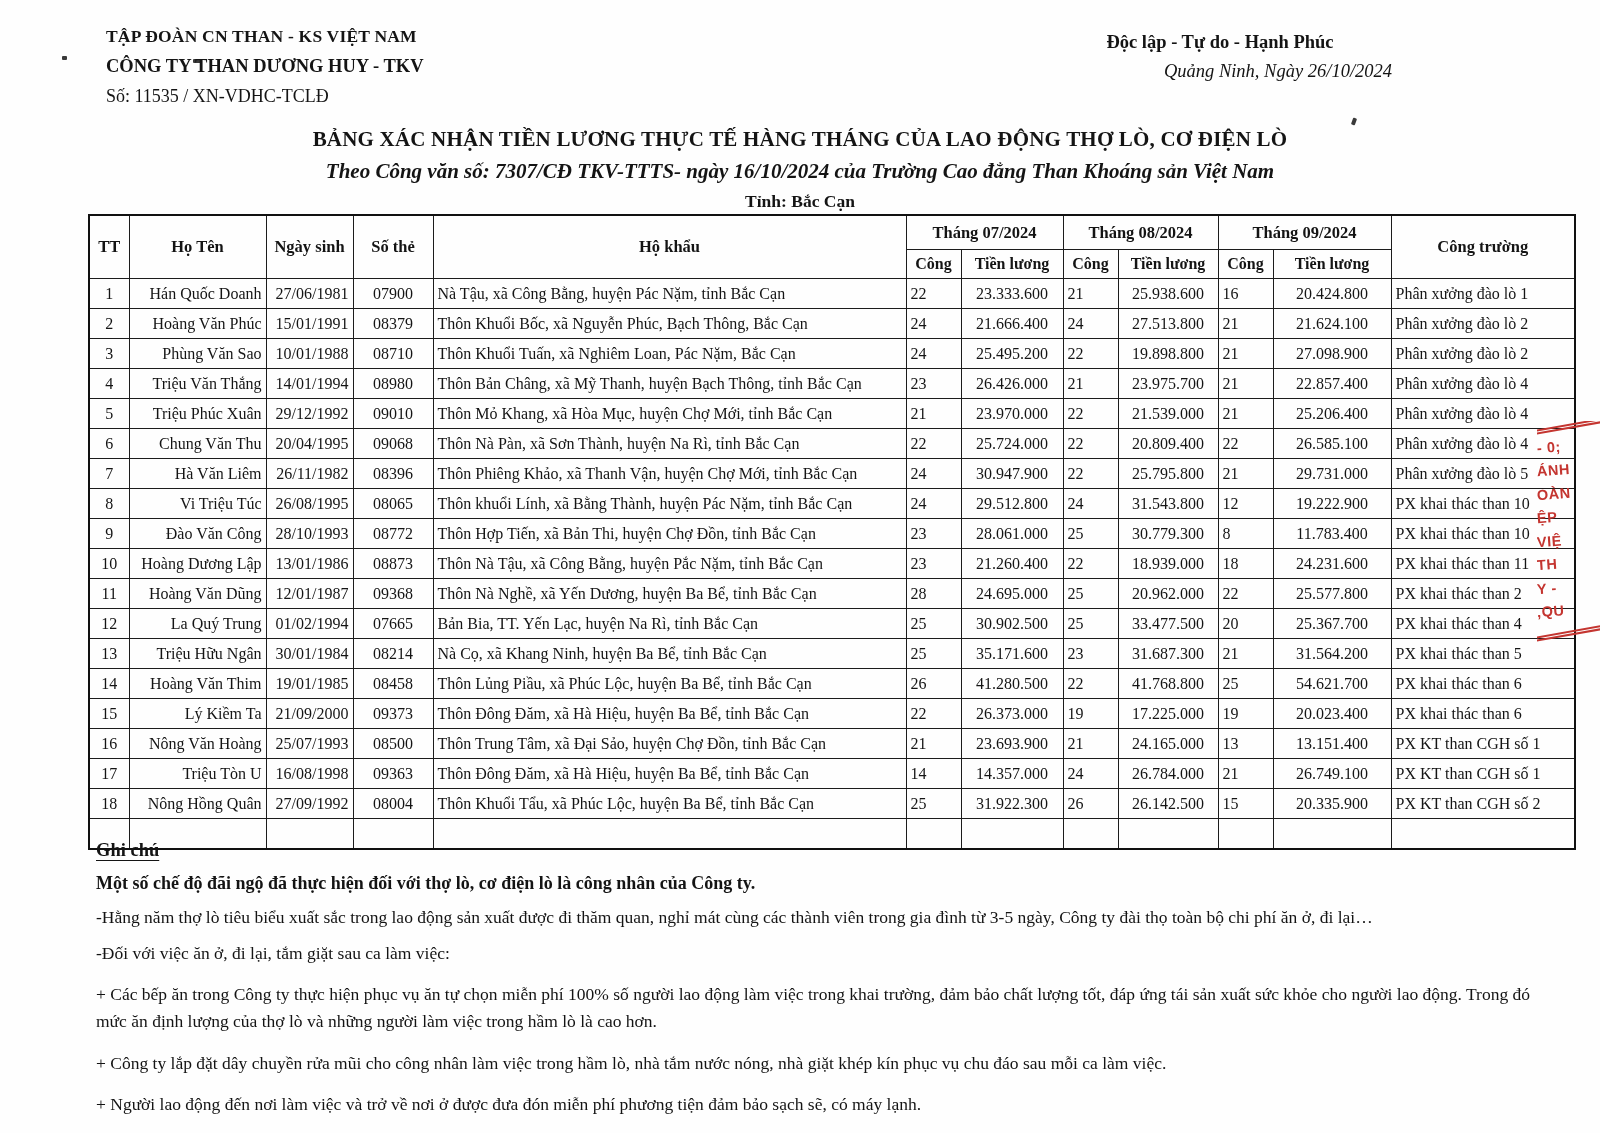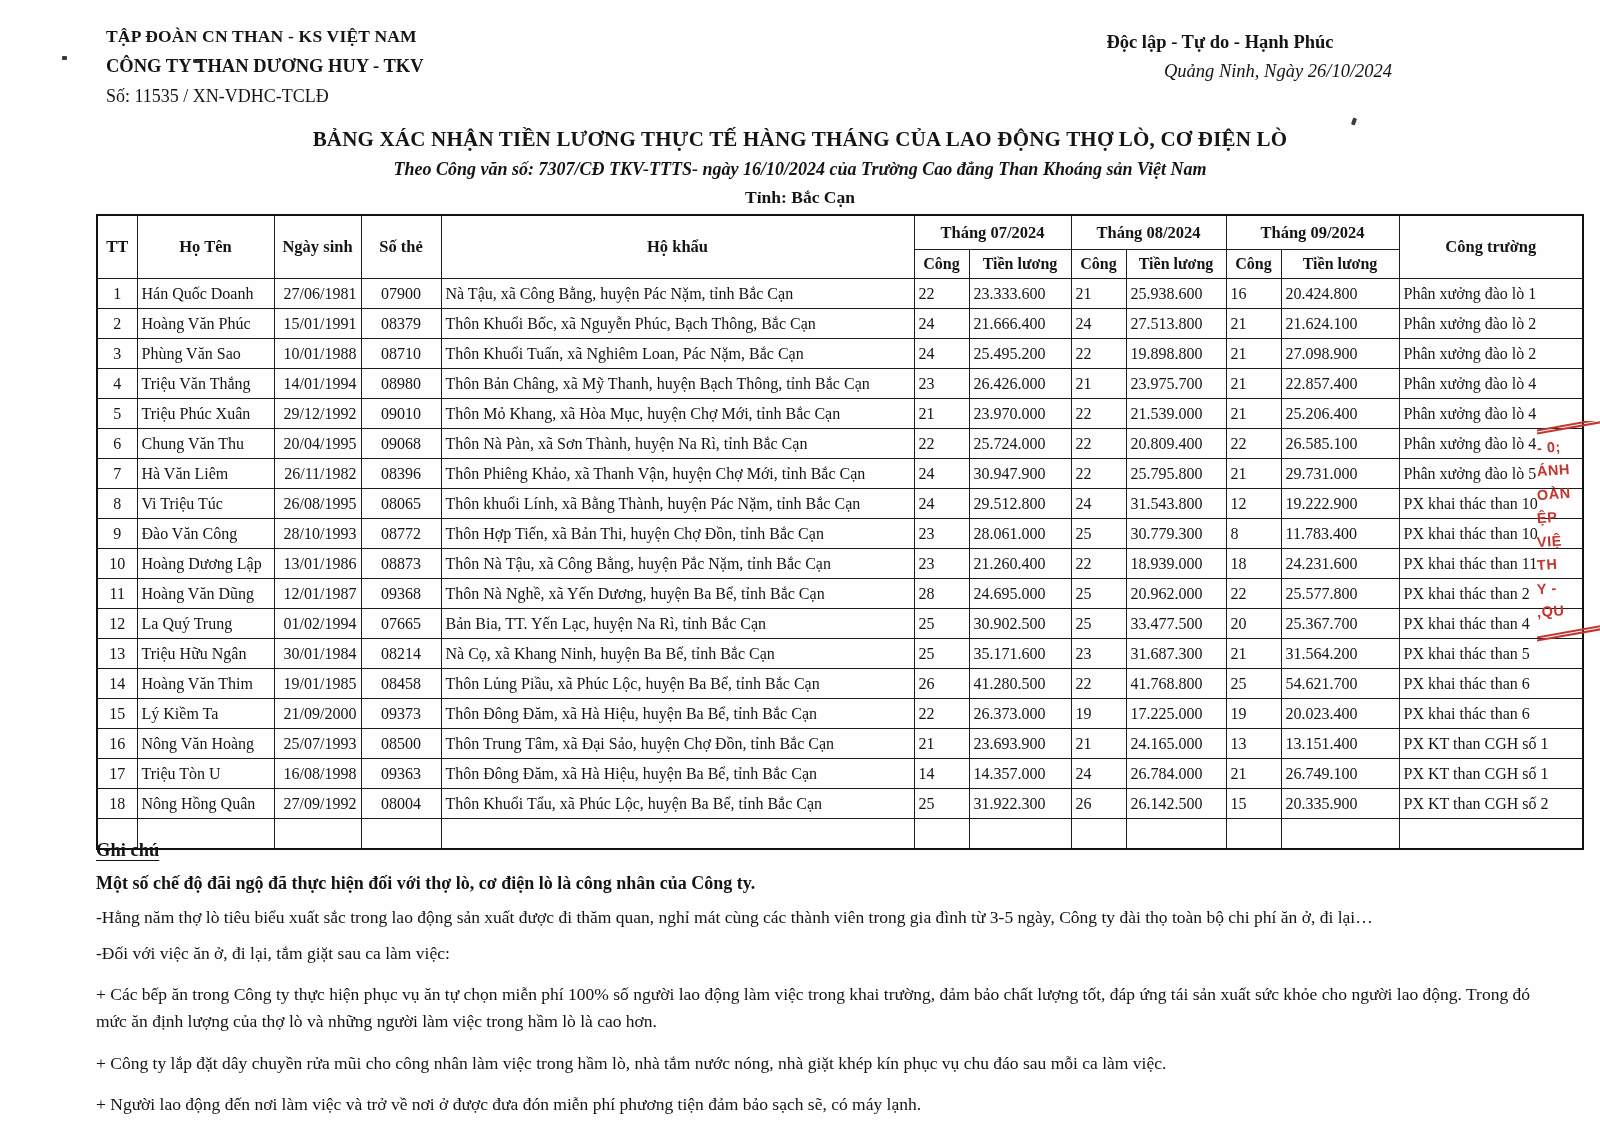--- a/index.html
+++ b/index.html
@@ -12,43 +12,43 @@
   .hdr-left .l1{font-size:17.5px;font-weight:600;letter-spacing:.2px;}
   .hdr-left .l2{font-size:18.5px;font-weight:700;margin-top:9px;}
   .hdr-left .l3{font-size:18px;margin-top:9px;}
   .hdr-right{position:absolute;left:985px;top:24px;width:470px;text-align:center;}
   .hdr-right .l1{font-size:20px;font-weight:600;}
   .hdr-right .l2{font-size:18.5px;font-weight:700;margin-top:8px;}
   .hdr-right .l3{font-size:18.5px;font-style:italic;margin-top:8px;transform:translateX(58px);}
   
   .title-block{position:absolute;left:0;top:127px;width:1600px;text-align:center;}
   .title-main{font-size:21px;font-weight:700;letter-spacing:.2px;}
-  .title-sub{font-size:18px;font-weight:700;font-style:italic;margin-top:7px;}
+  .title-sub{font-size:21px;font-weight:700;font-style:italic;margin-top:7px;}
   .title-prov{font-size:17.5px;font-weight:700;margin-top:7px;}
   
   table.salary{
-    position:absolute;left:96px;top:214px;width:1486px;
+    position:absolute;left:88px;top:214px;width:1486px;
     border-collapse:collapse;table-layout:fixed;
     font-size:16px;
   }
   table.salary th,table.salary td{
     border:1px solid #1c1c1c;padding:0 4px;overflow:hidden;white-space:nowrap;
   }
   table.salary{border:2px solid #111;}
   table.salary thead th{font-weight:700;text-align:center;}
   tr.h-top th{height:33px;font-size:16.5px;}
   tr.h-sub th{height:28px;}
   table.salary tbody td{height:29px;}
   td.c-tt{text-align:center;}
-  td.c-name{text-align:left;padding-left:7px;}
+  td.c-name{text-align:right;padding-left:7px;}
   td.c-dob{text-align:right;}
   td.c-card{text-align:center;}
   td.c-addr{}
   td.c-cong{padding-right:7px;}
-  td.c-luong{text-align:left;padding-right:8px;}
+  td.c-luong{text-align:center;padding-right:8px;}
   td.c-site{text-align:left;padding-left:6px;}
   tr.empty-row td{height:13px;}
   
   .notes{position:absolute;left:96px;top:840px;width:1468px;}
   .note-head{font-size:18.5px;font-weight:700;text-decoration:underline;text-underline-offset:4px;margin-bottom:12px;}
   .note-bold{font-size:18px;font-weight:700;margin-bottom:10px;}
   .note-line{font-size:17.5px;margin-bottom:9px;line-height:1.55;}
   .note-line.gap{margin-bottom:14px;}
   
   .stamp{position:absolute;left:1537px;top:421px;width:63px;height:255px;color:#c43530;overflow:hidden;}

